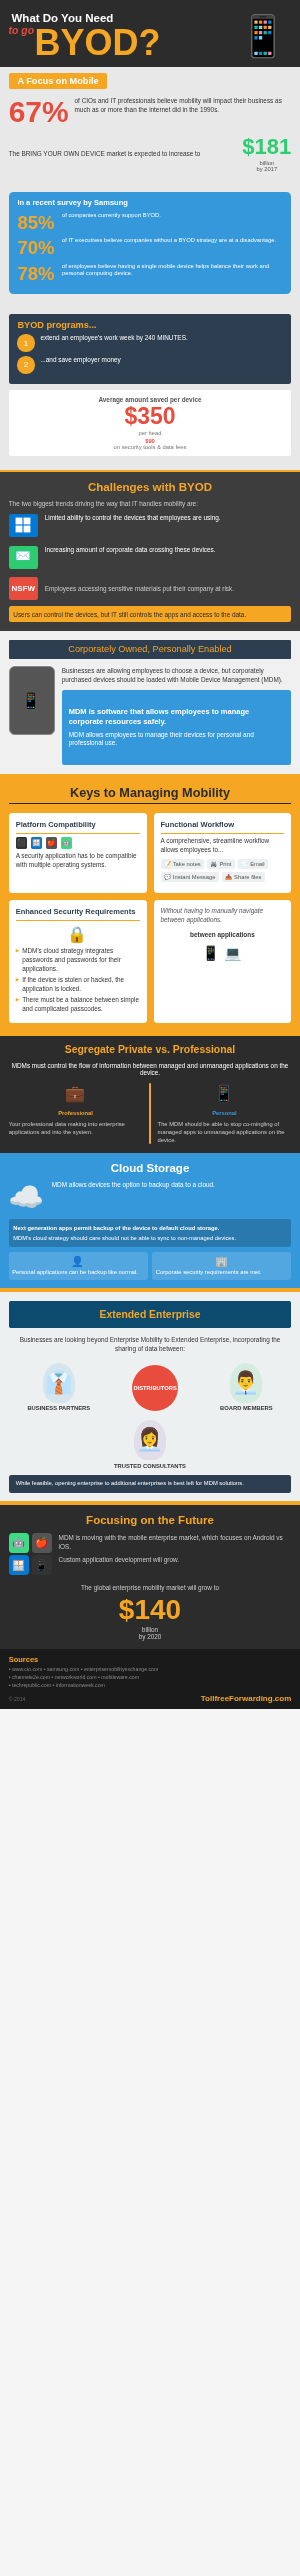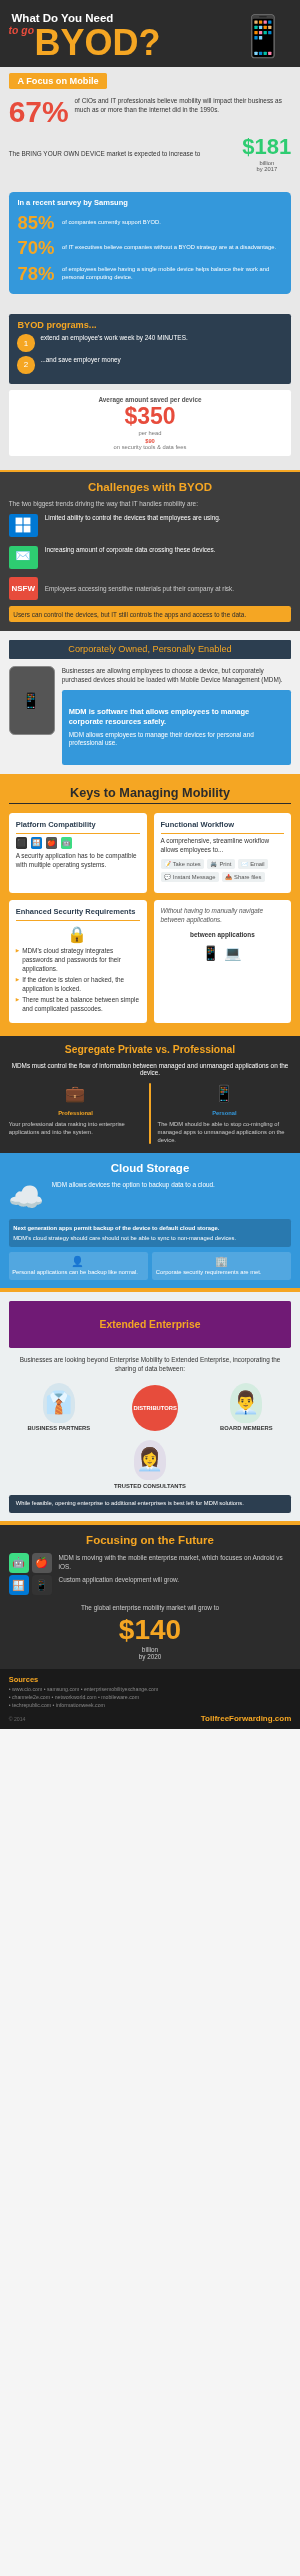--- a/index.html
+++ b/index.html
@@ -91,21 +91,20 @@
       color: white;
       margin: 20px 0;
     }
     .survey-title {
       font-size: 7.5px;
       font-weight: bold;
       margin-bottom: 4.6px;
     }
     .survey-stat {
       display: flex;
-      align-items: center;
       margin-bottom: 3.5px;
       gap: 4.6px;
     }
     .survey-pct {
       font-size: 18.5px;
       font-weight: 900;
       color: #f5a623;
       min-width: 40px;
     }
     .survey-desc {
@@ -414,26 +413,26 @@
       color: white;
       line-height: 1.3;
     }
 
     
     .extended-section {
       background: #ecf0f1;
       padding: 8.7px;
     }
     .extended-title {
-      background: #701a75;
+      background: #0c4a6e;
       color: #f5a623;
       font-size: 10.4px;
       font-weight: bold;
       text-align: center;
-      padding: 18px;
+      padding: 8px;
       border-radius: 1.7px;
       margin-bottom: 7px;
     }
     .extended-desc {
       font-size: 6.4px;
       color: #333;
       text-align: center;
       margin-bottom: 8.7px;
       line-height: 1.5;
     }

